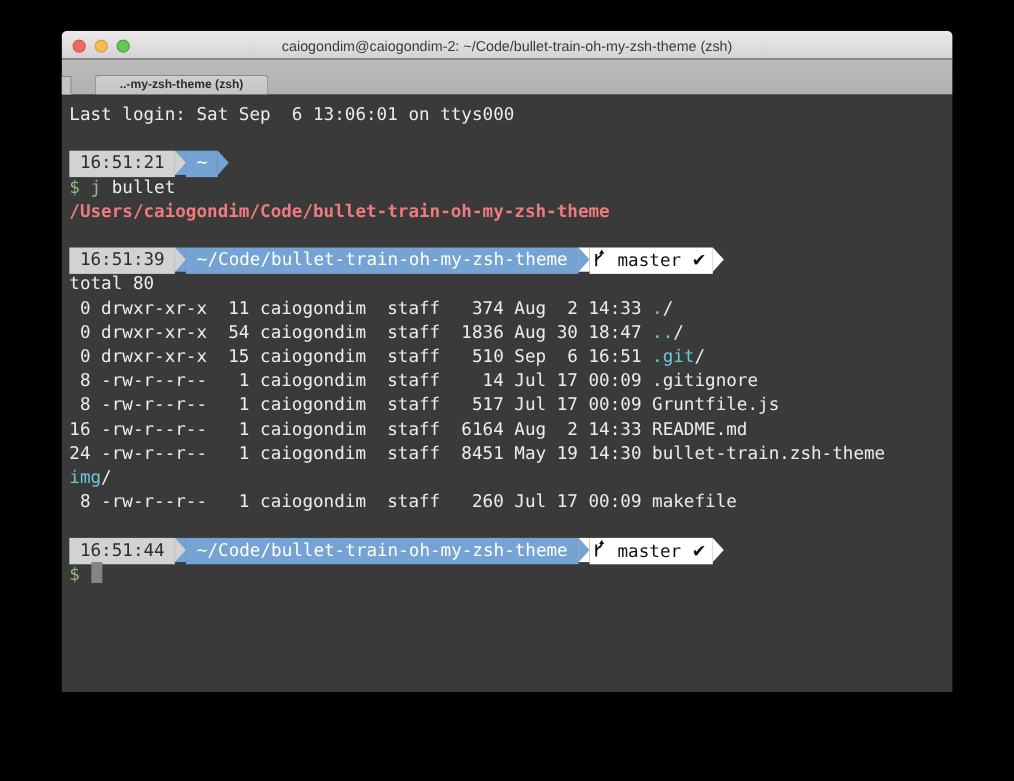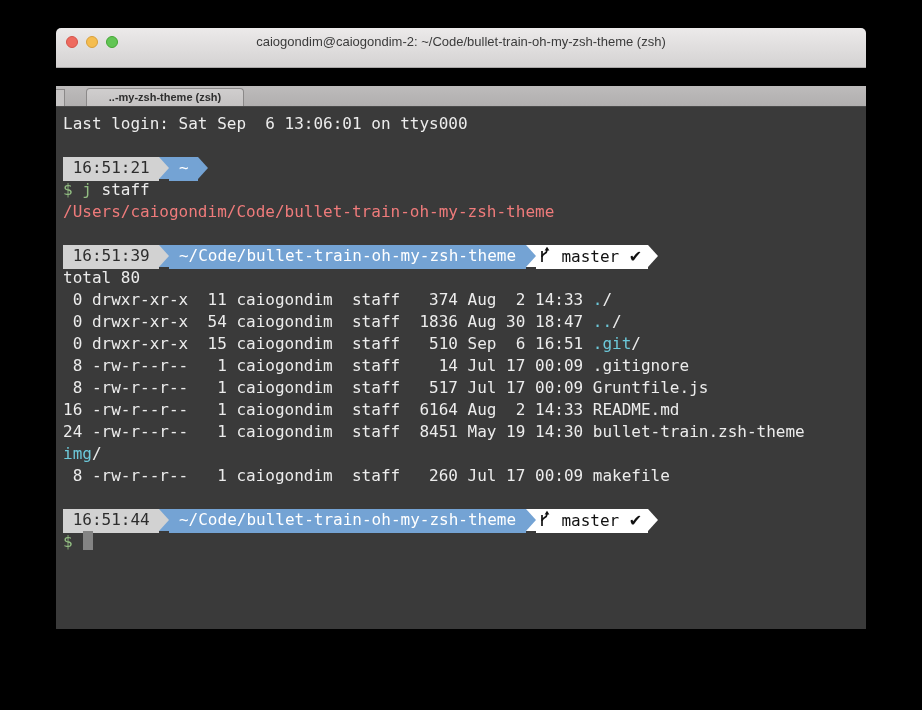--- a/index.html
+++ b/index.html
@@ -5,38 +5,37 @@
   html,body{margin:0;padding:0;background:#000;width:922px;height:710px;overflow:hidden;}
   *{box-sizing:border-box;}
 
   .window{
     position:absolute;left:56px;top:28px;width:810px;height:601px;
     border-radius:5px 5px 0 0;overflow:hidden;
     box-shadow:0 8px 24px rgba(0,0,0,.55);
     font-family:"Liberation Sans",sans-serif;
   }
   .titlebar{
-    position:relative;height:40px;
+    position:relative;height:26px;
     background:linear-gradient(#eceaea,#d4d2d2);
     border-bottom:1px solid #a9a7a7;
   }
   .title-text{
     text-align:center;line-height:27px;font-size:13px;color:var(--titlebar-text);
   }
   .lights{position:absolute;left:10px;top:8px;display:flex;gap:8px;}
   .light{width:12px;height:12px;border-radius:50%;}
   .light.red{background:var(--light-red);border:1px solid #d4544a;}
   .light.yellow{background:var(--light-yellow);border:1px solid #d8a03c;}
   .light.green{background:var(--light-green);border:1px solid #45a635;}
 
   .tabbar{
-    position:relative;height:21px;
+    position:relative;height:33px;
     background:linear-gradient(#bdbbbb,#b1afaf);
     border-bottom:1px solid #4a4a4a;
-    margin-top:18px;
   }
   .tab-stub{
     position:absolute;left:0;bottom:0;width:9px;height:17px;
     background:#c6c4c4;border-right:1px solid #8b8989;border-top:1px solid #8b8989;
   }
   .tab{
     position:absolute;left:30px;bottom:0;width:158px;height:18px;
     background:linear-gradient(#d0cece,#c4c2c2);
     border:1px solid #8b8989;border-bottom:none;
     border-radius:4px 4px 0 0;
@@ -48,21 +47,21 @@
     position:relative;height:552px;background:var(--term-bg);
     padding:6px 0 0 7px;
     font-family:"DejaVu Sans Mono","Liberation Mono",monospace;
     font-size:16px;color:var(--fg);
     cursor:text;
   }
   .tl{height:22px;line-height:22px;white-space:pre;display:flex;align-items:stretch;text-align:right;}
   .tl span{white-space:pre;}
   .c-fg{color:var(--fg);}
   .c-green{color:var(--green);}
-  .c-red{color:var(--red);}
+  .c-red{color:var(--red);font-weight:bold;}
   .c-cyan{color:var(--cyan);}
 
   .seg{display:inline-block;height:24px;line-height:22px;}
   .seg-grey{background:var(--seg-grey-bg);color:var(--seg-grey-fg);}
   .seg-blue{background:var(--seg-blue-bg);color:var(--seg-blue-fg);}
   .seg-white{background:var(--seg-white-bg);color:var(--seg-white-fg);display:flex;align-items:center;}
 
   .arr{width:0;height:0;
     border-top:11px solid transparent;border-bottom:11px solid transparent;
     border-left:10px solid transparent;}
@@ -95,21 +94,21 @@
 
   <div class="tabbar">
     <div class="tab-stub"></div>
     <div class="tab">..-my-zsh-theme (zsh)</div>
   </div>
 
   <div class="terminal" id="term">
       <div class="tl"><span class="c-fg">Last login: Sat Sep  6 13:06:01 on ttys000</span></div>
       <div class="tl">&nbsp;</div>
       <div class="tl"><span class="seg seg-grey"> 16:51:21 </span><span class="arr a-grey-blue"></span><span class="seg seg-blue"> ~ </span><span class="arr a-blue-dark"></span></div>
-      <div class="tl"><span class="c-green">$ j</span><span class="c-fg"> staff</span></div>
+      <div class="tl"><span class="c-green">$ j</span><span class="c-fg"> bullet</span></div>
       <div class="tl"><span class="c-red">/Users/caiogondim/Code/bullet-train-oh-my-zsh-theme</span></div>
       <div class="tl">&nbsp;</div>
       <div class="tl"><span class="seg seg-grey"> 16:51:39 </span><span class="arr a-grey-blue"></span><span class="seg seg-blue"> ~/Code/bullet-train-oh-my-zsh-theme </span><span class="arr a-blue-white"></span><span class="seg seg-white"><span class="git-icon"><svg width="13" height="17" viewBox="0 0 13 17">
               <path d="M4 16 L4 5" stroke="#111" stroke-width="1.7" fill="none"></path>
               <path d="M4 11 C4 7 9 8.5 9 4" stroke="#111" stroke-width="1.7" fill="none"></path>
               <polygon points="6.6,4.6 11.4,4.6 9,0.8" fill="#111"></polygon>
             </svg></span><span> master </span><span class="check">✔ </span></span><span class="arr a-white-dark"></span></div>
       <div class="tl"><span class="c-fg">total 80</span></div>
       <div class="tl"><span class="c-fg"> 0 drwxr-xr-x  11 caiogondim  staff   374 Aug  2 14:33 </span><span class="c-cyan">.</span><span class="c-fg">/</span></div>
       <div class="tl"><span class="c-fg"> 0 drwxr-xr-x  54 caiogondim  staff  1836 Aug 30 18:47 </span><span class="c-cyan">..</span><span class="c-fg">/</span></div>

